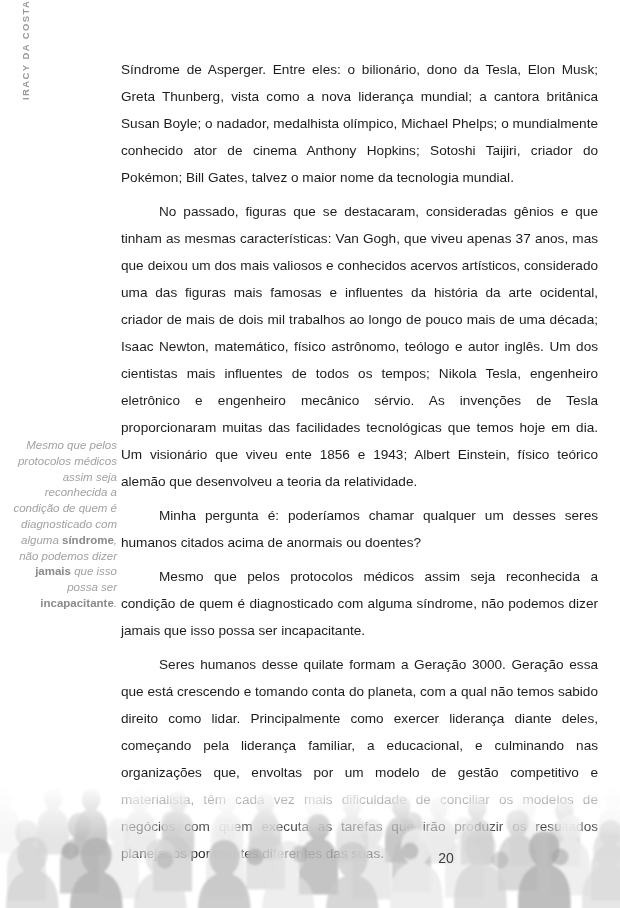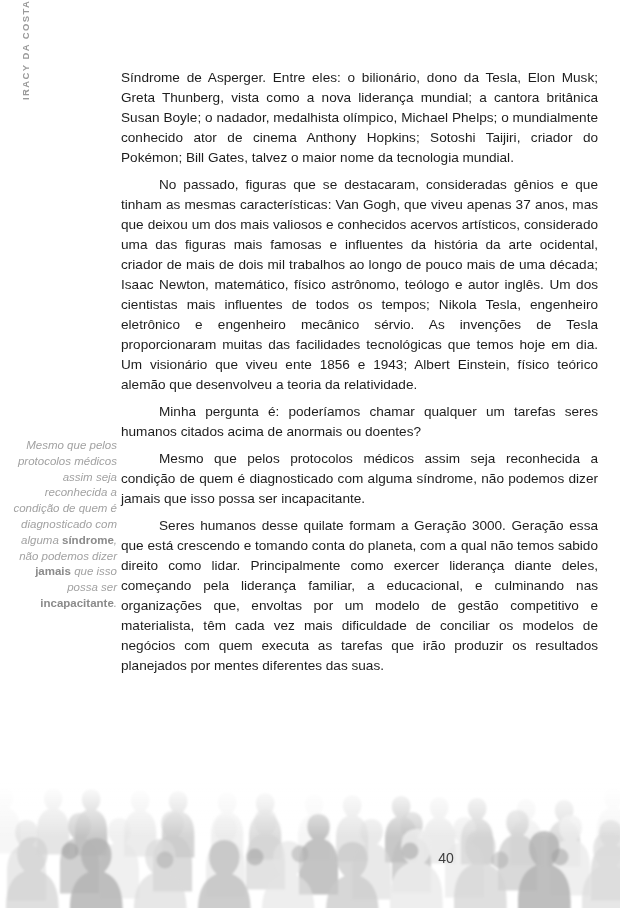--- a/index.html
+++ b/index.html
@@ -24,25 +24,25 @@
     font-size: 9.5px;
     letter-spacing: 1.4px;
     color: #9a9a9a;
     font-weight: 600;
   }
 
   
   .article {
     position: absolute;
     left: 121px;
-    top: 68px;
+    top: 56px;
     width: 477px;
     color: #1d1d1d;
     font-size: 13.6px;
-    line-height: 20px;
+    line-height: 27px;
     text-align: justify;
   }
   .para { margin: 0 0 7px 0; text-indent: 38px; }
   .para.first { text-indent: 0; }
 
   
   .margin-quote {
     position: absolute;
     left: 12px;
     top: 438px;
@@ -83,21 +83,21 @@
 
 <div class="page">
 
   <div class="author-vertical">IRACY DA COSTA</div>
 
   <aside class="margin-quote"><span class="q-italic">Mesmo que pelos protocolos médicos assim seja reconhecida a condição de quem é diagnosticado com alguma </span><span class="q-strong">síndrome</span><span class="q-italic">, não podemos dizer </span><span class="q-strong">jamais</span><span class="q-italic"> que isso possa ser </span><span class="q-strong">incapacitante</span><span class="q-italic">.</span></aside>
 
   <main class="article">
     <p class="para first">Síndrome de Asperger. Entre eles: o bilionário, dono da Tesla, Elon Musk; Greta Thunberg, vista como a nova liderança mundial; a cantora britânica Susan Boyle; o nadador, medalhista olímpico, Michael Phelps; o mundialmente conhecido ator de cinema Anthony Hopkins; Sotoshi Taijiri, criador do Pokémon; Bill Gates, talvez o maior nome da tecnologia mundial.</p>
     <p class="para">No passado, figuras que se destacaram, consideradas gênios e que tinham as mesmas características: Van Gogh, que viveu apenas 37 anos, mas que deixou um dos mais valiosos e conhecidos acervos artísticos, considerado uma das figuras mais famosas e influentes da história da arte ocidental, criador de mais de dois mil trabalhos ao longo de pouco mais de uma década; Isaac Newton, matemático, físico astrônomo, teólogo e autor inglês. Um dos cientistas mais influentes de todos os tempos; Nikola Tesla, engenheiro eletrônico e engenheiro mecânico sérvio. As invenções de Tesla proporcionaram muitas das facilidades tecnológicas que temos hoje em dia. Um visionário que viveu ente 1856 e 1943; Albert Einstein, físico teórico alemão que desenvolveu a teoria da relatividade.</p>
-    <p class="para">Minha pergunta é: poderíamos chamar qualquer um tarefas seres humanos citados acima de anormais ou doentes?</p>
+    <p class="para">Minha pergunta é: poderíamos chamar qualquer um desses seres humanos citados acima de anormais ou doentes?</p>
     <p class="para">Mesmo que pelos protocolos médicos assim seja reconhecida a condição de quem é diagnosticado com alguma síndrome, não podemos dizer jamais que isso possa ser incapacitante.</p>
     <p class="para">Seres humanos desse quilate formam a Geração 3000. Geração essa que está crescendo e tomando conta do planeta, com a qual não temos sabido direito como lidar. Principalmente como exercer liderança diante deles, começando pela liderança familiar, a educacional, e culminando nas organizações que, envoltas por um modelo de gestão competitivo e materialista, têm cada vez mais dificuldade de conciliar os modelos de negócios com quem executa as tarefas que irão produzir os resultados planejados por mentes diferentes das suas.</p>
   </main>
 
   <svg class="crowd" viewBox="0 0 620 125" preserveAspectRatio="none" aria-hidden="true">
     <defs>
       <filter id="soft" x="-10%" y="-10%" width="120%" height="120%">
         <feGaussianBlur stdDeviation="1.1"></feGaussianBlur>
       </filter>
       <linearGradient id="fadeTop" x1="0" y1="0" x2="0" y2="1">
@@ -148,15 +148,15 @@
         <circle cx="165" cy="77" r="8.5" fill="#ababab" opacity="0.5"></circle>
         <circle cx="255" cy="74" r="8.5" fill="#9e9e9e" opacity="0.5"></circle>
         <circle cx="300" cy="71" r="8.5" fill="#ababab" opacity="0.5"></circle>
         <circle cx="410" cy="68" r="8.5" fill="#9e9e9e" opacity="0.5"></circle>
         <circle cx="500" cy="77" r="8.5" fill="#ababab" opacity="0.5"></circle>
         <circle cx="560" cy="74" r="8.5" fill="#9e9e9e" opacity="0.5"></circle>
       </g>
     <rect x="0" y="0" width="620" height="55" fill="url(#fadeTop)"></rect>
   </svg>
 
-  <div class="page-number">40</div>
+  <div class="page-number">20</div>
 
 </div>
 
 </body></html>

